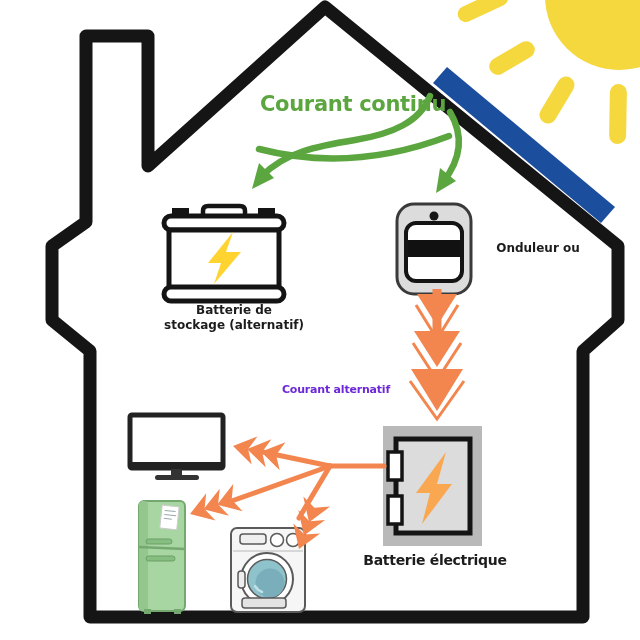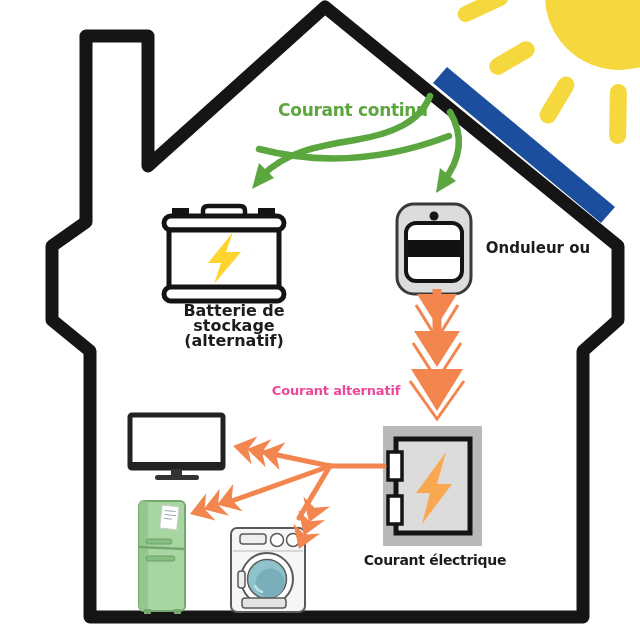--- a/index.html
+++ b/index.html
@@ -1,23 +1,23 @@
 <!DOCTYPE html>
 <html><head>
 <meta charset="utf-8">
 <style>
   html,body{margin:0;padding:0;background:#ffffff;}
   #stage{position:relative;width:640px;height:640px;overflow:hidden;background:#ffffff;
          font-family:"DejaVu Sans","Liberation Sans",sans-serif;}
   #diagram-svg{position:absolute;left:0;top:0;}
   .lbl{position:absolute;font-weight:700;color:#1c1c1c;text-align:center;}
-  .lbl-dc{left:240px;top:100px;width:226px;font-size:17px;letter-spacing:-0.3px;color:#5CA63F;}
-  .lbl-ac{left:252px;top:383px;width:168px;font-size:13px;letter-spacing:-0.2px;color:#ec4899;}
-  .lbl-battery{left:146px;top:303px;width:176px;font-size:16px;line-height:15px;}
-  .lbl-inverter{left:459px;top:241px;width:158px;font-size:15px;line-height:15px;}
+  .lbl-dc{left:240px;top:92px;width:226px;font-size:21px;letter-spacing:-0.3px;color:#5CA63F;}
+  .lbl-ac{left:252px;top:383px;width:168px;font-size:11px;letter-spacing:-0.2px;color:#6d28d9;}
+  .lbl-battery{left:146px;top:303px;width:176px;font-size:12px;line-height:15px;}
+  .lbl-inverter{left:459px;top:241px;width:158px;font-size:12px;line-height:15px;}
   .lbl-panel{left:342px;top:552px;width:186px;font-size:14px;letter-spacing:-0.3px;}
 </style>
 </head>
 <body>
 
 <div id="stage">
 
   <svg id="diagram-svg" width="640" height="640" viewBox="0 0 640 640">
     <defs>
       <g id="chev3">
@@ -134,14 +134,14 @@
     <div>Batterie de</div>
     <div>stockage (alternatif)</div>
   </div>
 
   <div class="lbl lbl-inverter">
     <div>Onduleur ou</div>
   </div>
 
   <div class="lbl lbl-ac">Courant alternatif</div>
 
-  <div class="lbl lbl-panel">Courant électrique</div>
+  <div class="lbl lbl-panel">Batterie électrique</div>
 </div>
 
 </body></html>

